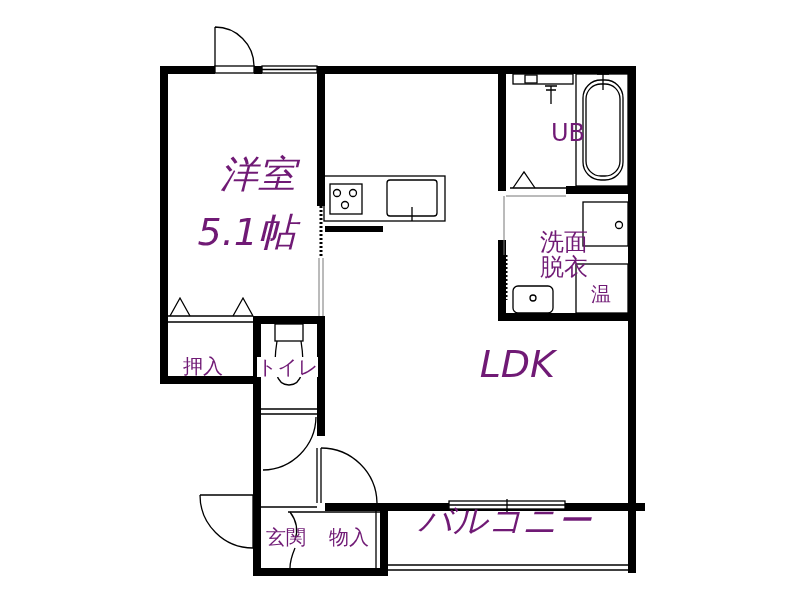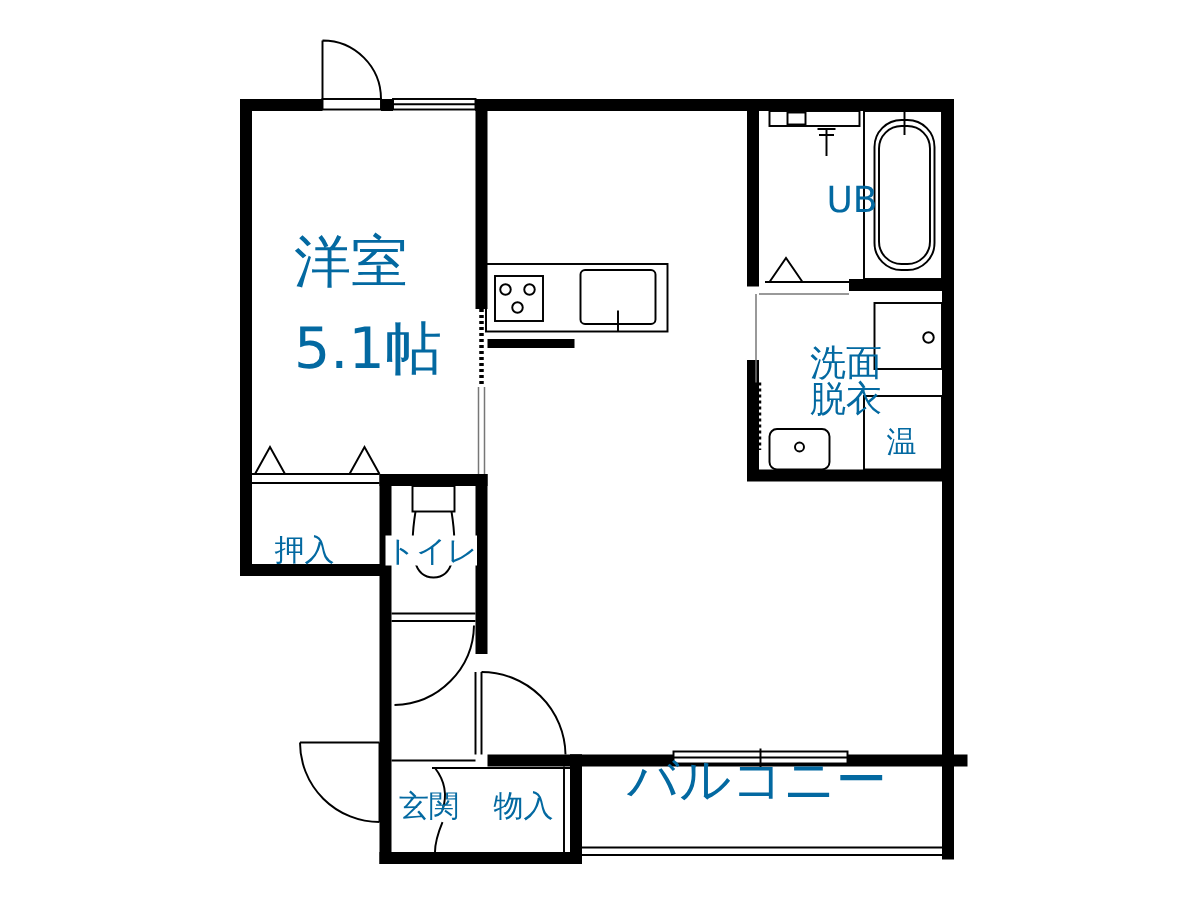--- a/index.html
+++ b/index.html
@@ -2,22 +2,22 @@
 <html><head>
   <meta charset="utf-8">
   <style>
     html, body { margin: 0; padding: 0; background: #ffffff; }
     body { width: 800px; height: 600px; position: relative; overflow: hidden; font-family: "DejaVu Sans", "Liberation Sans", sans-serif; }
     svg { position: absolute; left: 0; top: 0; }
     .wall { fill: #000; }
     .thin { fill: none; stroke: #000; stroke-width: 1.3; }
     .thin2 { fill: #fff; stroke: #000; stroke-width: 1.3; }
     .gray { fill: none; stroke: #777; stroke-width: 1; }
-    .label { position: absolute; color: #0369a1; white-space: nowrap; line-height: 1; text-align: left; }
-    .lg { font-size: 38px; }
+    .label { position: absolute; color: #701a75; white-space: nowrap; line-height: 1; text-align: right; }
+    .lg { font-size: 38px; font-style: italic; }
     .md { font-size: 24px; }
     .sm { font-size: 20px; }
   </style>
 </head>
 <body>
 
 <svg width="800" height="600" viewBox="0 0 800 600">
 
   <g>
     <path class="thin" d="M215 27 L215 66 M215 27 A39 39 0 0 1 254 66"></path>
@@ -126,20 +126,21 @@
     <line class="gray" x1="504" y1="196" x2="504" y2="255"></line>
   </g>
 </svg>
 
 <div class="label lg" style="left:196px; top:155px; width:100px;">
   <div>洋室</div>
   <div style="margin-top:20px;">5.1帖</div>
 </div>
 
 <div class="label lg" style="left:415px; top:345px; width:140px;">
+  <div>LDK</div>
 </div>
 
 <div class="label md" style="left:551px; top:121px;">UB</div>
 
 <div class="label md" style="left:540px; top:230px;">
   <div>洗面</div>
   <div style="margin-top:3px;font-family:Liberation Mono, monospace;">脱衣</div>
 </div>
 <div class="label sm" style="left:591px; top:284px;">温</div>
 

